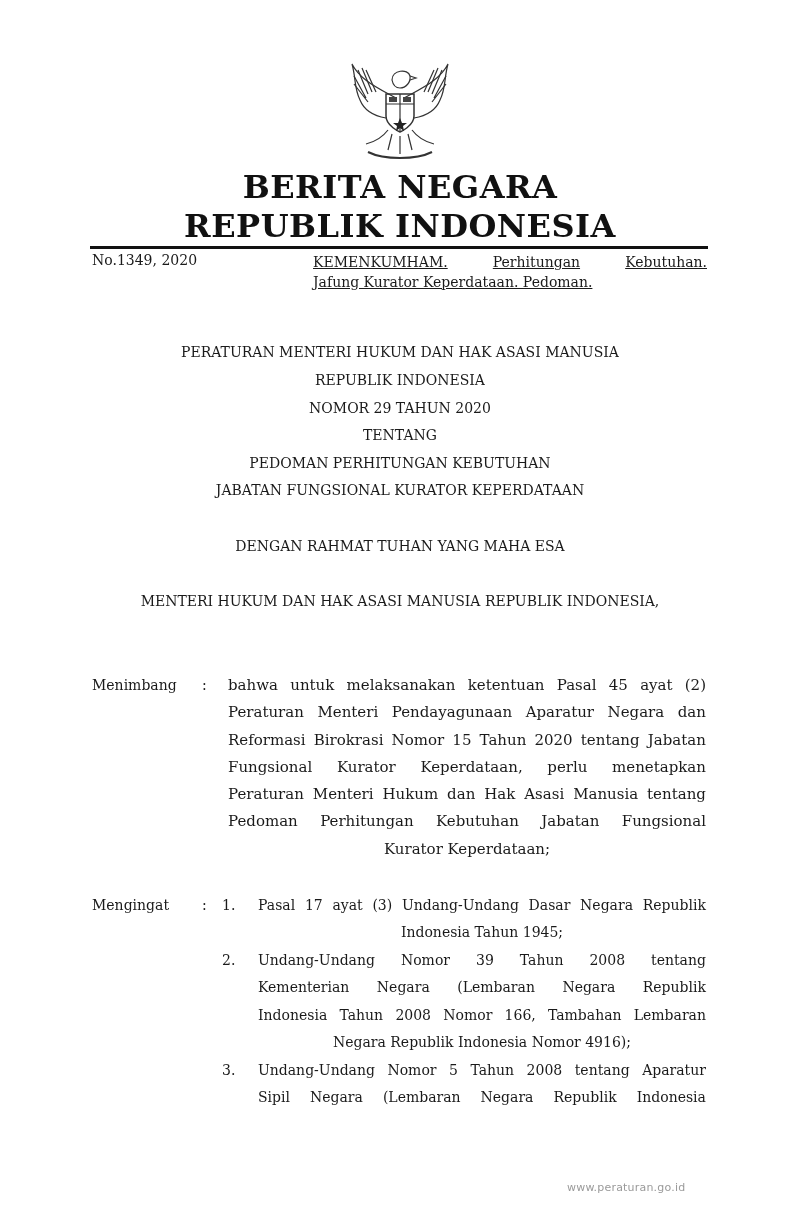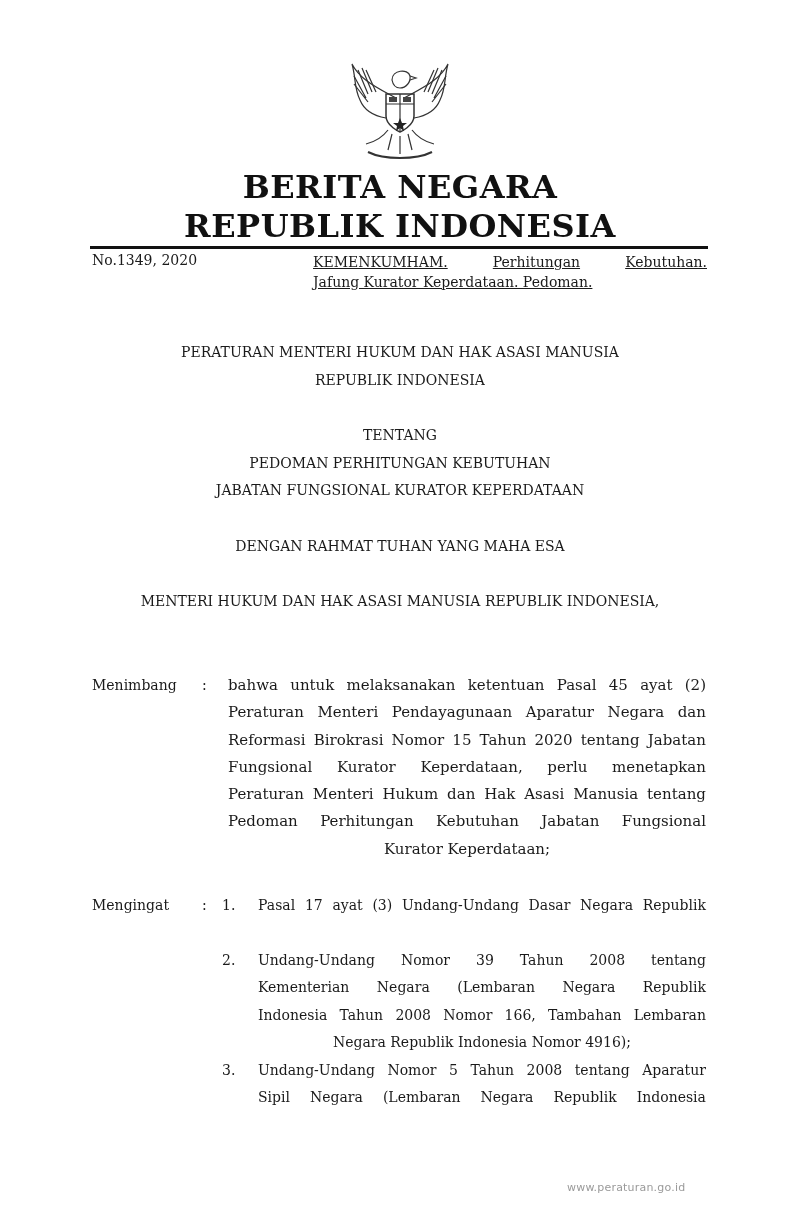--- a/index.html
+++ b/index.html
@@ -76,20 +76,21 @@
     <div class="jl">
       <span>KEMENKUMHAM.</span>
       <span>Perhitungan</span>
       <span>Kebutuhan.</span>
     </div>
     <div>Jafung Kurator Keperdataan. Pedoman.</div>
   </div>
 
   <div class="center-line" style="top:344px">PERATURAN MENTERI HUKUM DAN HAK ASASI MANUSIA</div>
   <div class="center-line" style="top:372px">REPUBLIK INDONESIA</div>
+  <div class="center-line" style="top:400px">NOMOR 29 TAHUN 2020</div>
   <div class="center-line" style="top:427px">TENTANG</div>
   <div class="center-line" style="top:455px">PEDOMAN PERHITUNGAN KEBUTUHAN</div>
   <div class="center-line" style="top:482px">JABATAN FUNGSIONAL KURATOR KEPERDATAAN</div>
 
   <div class="center-line" style="top:538px">DENGAN RAHMAT TUHAN YANG MAHA ESA</div>
   <div class="center-line" style="top:593px">MENTERI HUKUM DAN HAK ASASI MANUSIA REPUBLIK INDONESIA,</div>
 
   <div class="section-label" style="top:677px">Menimbang</div>
   <div class="colon" style="left:202px; top:677px">:</div>
   <div class="para" style="top:672px" id="menimbang-para">
@@ -156,20 +157,21 @@
       <div class="jline">
         <span>Pasal</span>
         <span>17</span>
         <span>ayat</span>
         <span>(3)</span>
         <span>Undang-Undang</span>
         <span>Dasar</span>
         <span>Negara</span>
         <span>Republik</span>
       </div>
+      <div class="lline">Indonesia Tahun 1945;</div>
     </div>
 
   <div class="item-num" style="top:952px">2.</div>
   <div class="item-text" style="top:947px">
       <div class="jline">
         <span>Undang-Undang</span>
         <span>Nomor</span>
         <span>39</span>
         <span>Tahun</span>
         <span>2008</span>

